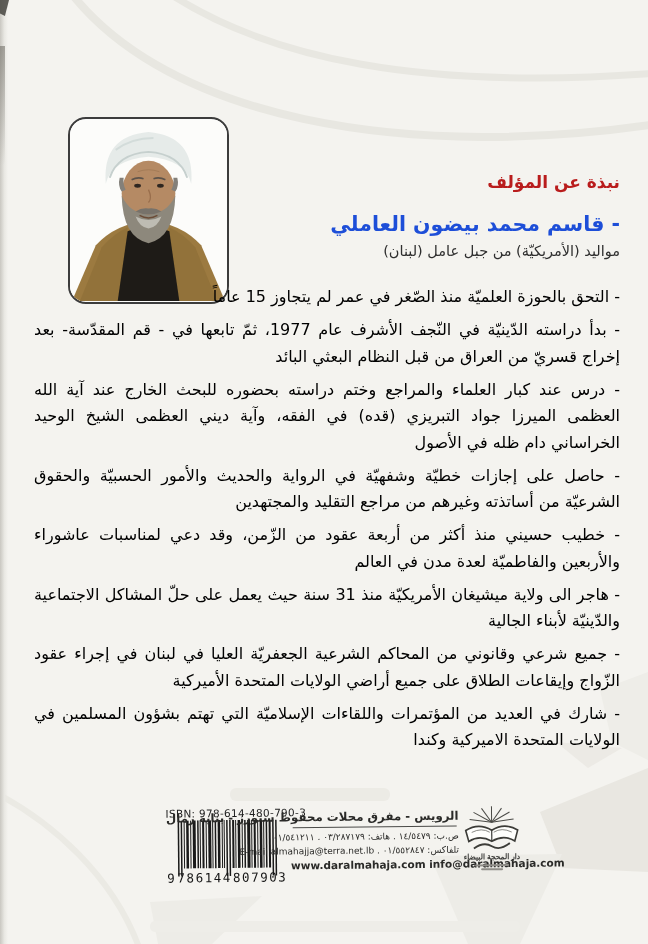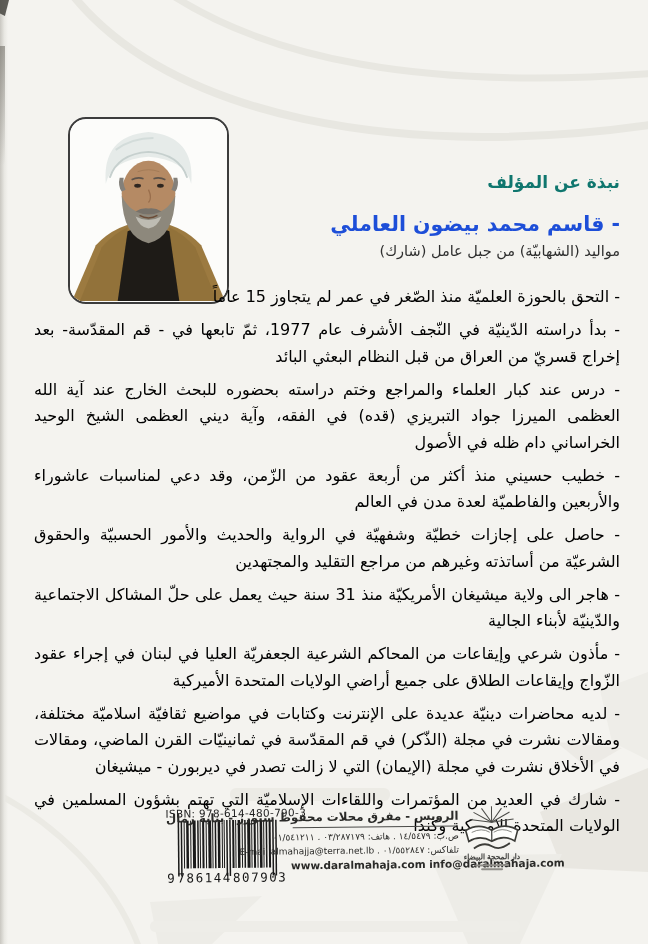--- a/index.html
+++ b/index.html
@@ -19,21 +19,21 @@
     background:linear-gradient(180deg,#6a675f,rgba(106,103,95,0));}
   
   .photo-frame{
     position:absolute;left:68px;top:117px;width:161px;height:187px;z-index:1;
     border:2.5px solid #3c3c3c;border-radius:18px;background:#fbfbfa;overflow:hidden;
     box-sizing:border-box;
   }
   .photo-frame svg{display:block;width:100%;height:100%;}
   
   .content{position:absolute;right:28px;left:34px;top:172px;z-index:2;direction:rtl;}
-  .section-title{margin:0;font-size:17px;font-weight:bold;color:#0f766e;letter-spacing:0;}
+  .section-title{margin:0;font-size:17px;font-weight:bold;color:#b91c1c;letter-spacing:0;}
   .author-name{margin-top:20px;font-size:20.5px;font-weight:bold;color:#1d4ed8;}
   .author-birth{margin-top:7px;font-size:14.5px;color:#2e2e2e;}
   .bio{margin-top:25px;}
   .bio p{
     margin:0 0 6.5px;font-size:16px;line-height:26.5px;color:#000000;
     text-align:justify;text-align-last:right;
   }
   
   .footer{position:absolute;left:0;top:804px;width:648px;height:110px;z-index:2;
     transform:rotate(-0.6deg);}
@@ -112,30 +112,29 @@
       <path d="M46,30 Q62,18 84,18" stroke="#d3dcda" stroke-width="2" fill="none"></path>
 
       <path d="M50,58 q-2,8 2,14 l4,-2 q-3,-6 -2,-12 Z" fill="#83807a"></path>
       <path d="M108,58 q2,8 -2,14 l-4,-2 q3,-6 2,-12 Z" fill="#83807a"></path>
     </svg>
   </div>
 
   <div class="content">
     <h1 class="section-title">نبذة عن المؤلف</h1>
     <div class="author-name">- قاسم محمد بيضون العاملي</div>
-    <div class="author-birth">مواليد (الشهابيّة) من جبل عامل (شارك)</div>
+    <div class="author-birth">مواليد (الأمريكيّة) من جبل عامل (لبنان)</div>
     <div class="bio">
       <p>- التحق بالحوزة العلميّة منذ الصّغر في عمر لم يتجاوز 15 عاماً</p>
       <p>- بدأ دراسته الدّينيّة في النّجف الأشرف عام 1977، ثمّ تابعها في - قم المقدّسة- بعد إخراج قسريّ من العراق من قبل النظام البعثي البائد</p>
       <p>- درس عند كبار العلماء والمراجع وختم دراسته بحضوره للبحث الخارج عند آية الله العظمى الميرزا جواد التبريزي (قده) في الفقه، وآية ديني العظمى الشيخ الوحيد الخراساني دام ظله في الأصول</p>
+      <p>- حاصل على إجازات خطيّة وشفهيّة في الرواية والحديث والأمور الحسبيّة والحقوق الشرعيّة من أساتذته وغيرهم من مراجع التقليد والمجتهدين</p>
       <p>- خطيب حسيني منذ أكثر من أربعة عقود من الزّمن، وقد دعي لمناسبات عاشوراء والأربعين والفاطميّة لعدة مدن في العالم</p>
-      <p>- حاصل على إجازات خطيّة وشفهيّة في الرواية والحديث والأمور الحسبيّة والحقوق الشرعيّة من أساتذته وغيرهم من مراجع التقليد والمجتهدين</p>
       <p>- هاجر الى ولاية ميشيغان الأمريكيّة منذ 31 سنة حيث يعمل على حلّ المشاكل الاجتماعية والدّينيّة لأبناء الجالية</p>
-      <p>- مأذون شرعي وإيقاعات من المحاكم الشرعية الجعفريّة العليا في لبنان في إجراء عقود الزّواج وإيقاعات الطلاق على جميع أراضي الولايات المتحدة الأميركية</p>
-      <p>- لديه محاضرات دينيّة عديدة على الإنترنت وكتابات في مواضيع ثقافيّة اسلاميّة مختلفة، ومقالات نشرت في مجلة (الذّكر) في قم المقدّسة في ثمانينيّات القرن الماضي، ومقالات في الأخلاق نشرت في مجلة (الإيمان) التي لا زالت تصدر في ديربورن - ميشيغان</p>
+      <p>- جميع شرعي وقانوني من المحاكم الشرعية الجعفريّة العليا في لبنان في إجراء عقود الزّواج وإيقاعات الطلاق على جميع أراضي الولايات المتحدة الأميركية</p>
       <p>- شارك في العديد من المؤتمرات واللقاءات الإسلاميّة التي تهتم بشؤون المسلمين في الولايات المتحدة الاميركية وكندا</p>
     </div>
   </div>
 
   <div class="footer">
 
     <div class="barcode-block">
       <div class="isbn-label">ISBN: 978-614-480-790-3</div>
       <svg class="bars" width="112" height="58" viewBox="0 0 100 58">
         <g fill="#1a1a1a">

